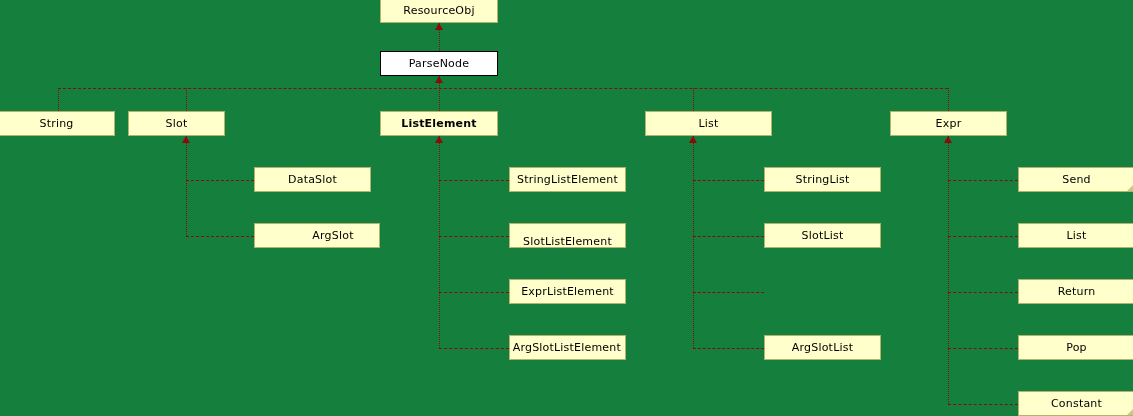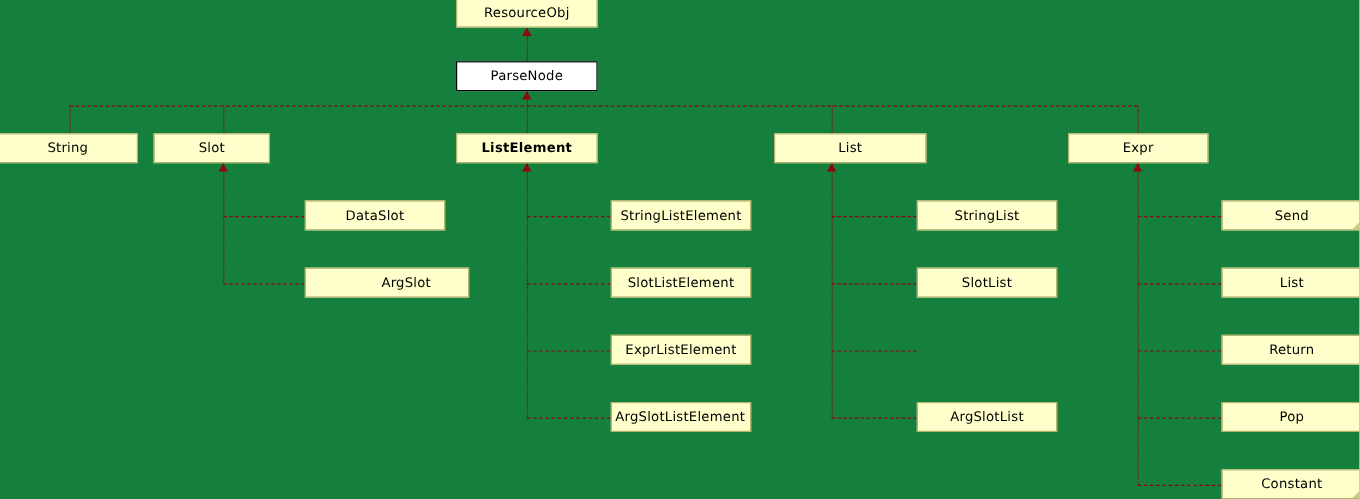--- a/index.html
+++ b/index.html
@@ -145,29 +145,29 @@
   </div>
 
   <div class="node" style="left:890px; top:111px; width:117px; height:25px;">
     <span class="label">Expr</span>
   </div>
 
   <div class="node" style="left:254px; top:167px; width:117px; height:25px;text-align:center;">
     <span class="label">DataSlot</span>
   </div>
 
-  <div class="node" style="left:254px; top:223px; width:137px; height:25px;padding-left:32px;">
+  <div class="node" style="left:254px; top:223px; width:126px; height:25px;padding-left:32px;">
     <span class="label">ArgSlot</span>
   </div>
 
   <div class="node" style="left:509px; top:167px; width:117px; height:25px;justify-content:center;">
     <span class="label">StringListElement</span>
   </div>
 
-  <div class="node" style="left:509px; top:223px; width:117px; height:25px;">
+  <div class="node" style="left:509px; top:223px; width:117px; height:25px;align-items:flex-end;">
     <span class="label">SlotListElement</span>
   </div>
 
   <div class="node" style="left:509px; top:279px; width:117px; height:25px;">
     <span class="label">ExprListElement</span>
   </div>
 
   <div class="node" style="left:509px; top:335px; width:117px; height:25px;justify-content:flex-end;">
     <span class="label">ArgSlotListElement</span>
   </div>

